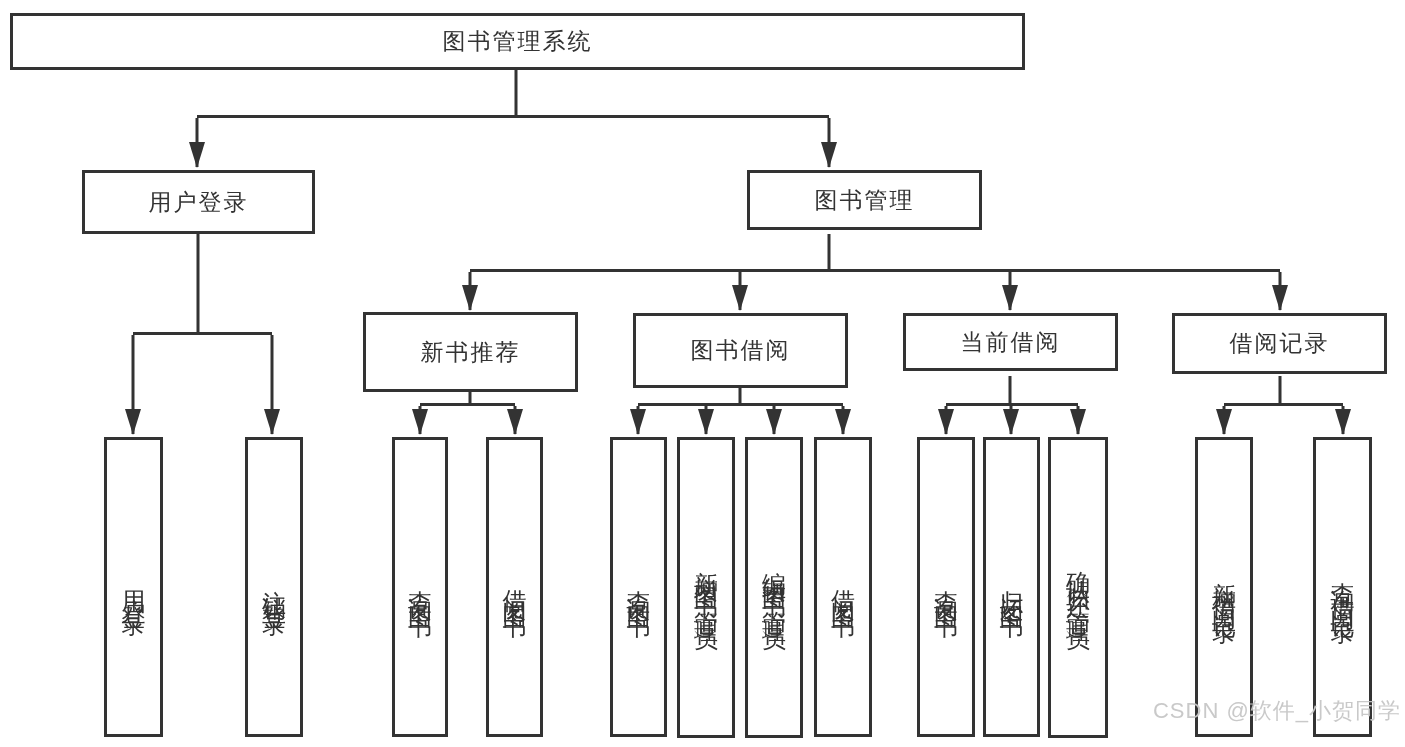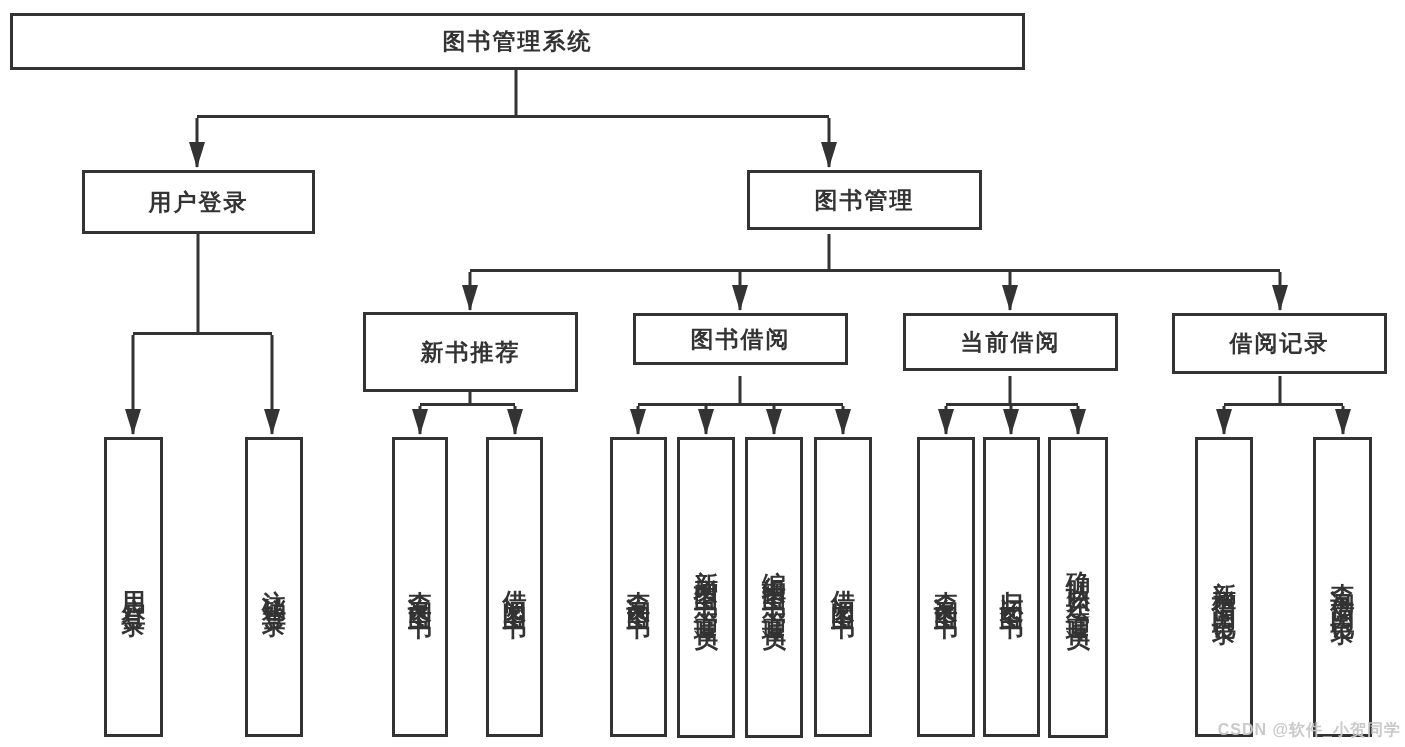--- a/index.html
+++ b/index.html
@@ -3,21 +3,20 @@
 <meta charset="utf-8">
 <style>
   html, body { margin: 0; padding: 0; background: #ffffff; }
   .stage {
     position: relative;
     width: 1405px;
     height: 747px;
     background: #ffffff;
     font-family: "Liberation Sans", "DejaVu Sans", sans-serif;
     overflow: hidden;
-    font-weight: bold;
   }
   .connectors {
     position: absolute;
     left: 0; top: 0;
     width: 1405px; height: 747px;
     pointer-events: none;
   }
   .node {
     position: absolute;
     box-sizing: border-box;
@@ -37,23 +36,23 @@
   .node.v {
     writing-mode: vertical-rl;
     text-orientation: mixed;
     font-size: 24px;
     letter-spacing: 8px;
     line-height: 1;
     padding: 6px 0;
   }
   .watermark {
     position: absolute;
-    top: 720px;
+    top: 696px;
     right: 4px;
-    font-size: 16px;
+    font-size: 22px;
     letter-spacing: 1px;
     color: rgba(198, 198, 198, 0.95);
     z-index: 5;
     white-space: nowrap;
   }
 </style>
 </head>
 <body>
 
 <div class="stage">
@@ -101,21 +100,21 @@
       <line x1="1343" y1="406" x2="1343" y2="434" marker-end="url(#arrow)"></line>
     </g>
   </svg>
 
   <div class="node h" style="left:10px; top:13px; width:1015px; height:57px">图书管理系统</div>
 
   <div class="node h" style="left:82px; top:170px; width:233px; height:64px">用户登录</div>
   <div class="node h" style="left:747px; top:170px; width:235px; height:60px">图书管理</div>
 
   <div class="node h" style="left:363px; top:312px; width:215px; height:80px">新书推荐</div>
-  <div class="node h" style="left:633px; top:313px; width:215px; height:52px">图书借阅</div>
+  <div class="node h" style="left:633px; top:313px; width:215px; height:75px">图书借阅</div>
   <div class="node h" style="left:903px; top:313px; width:215px; height:58px">当前借阅</div>
   <div class="node h" style="left:1172px; top:313px; width:215px; height:61px">借阅记录</div>
 
   <div class="node v" style="left:104px; top:437px; width:59px; height:300px">用户登录</div>
   <div class="node v" style="left:245px; top:437px; width:58px; height:300px">注销登录</div>
 
   <div class="node v" style="left:392px; top:437px; width:56px; height:300px">查询图书</div>
   <div class="node v" style="left:486px; top:437px; width:57px; height:300px">借阅图书</div>
 
   <div class="node v" style="left:610px; top:437px; width:57px; height:300px">查询图书</div>

